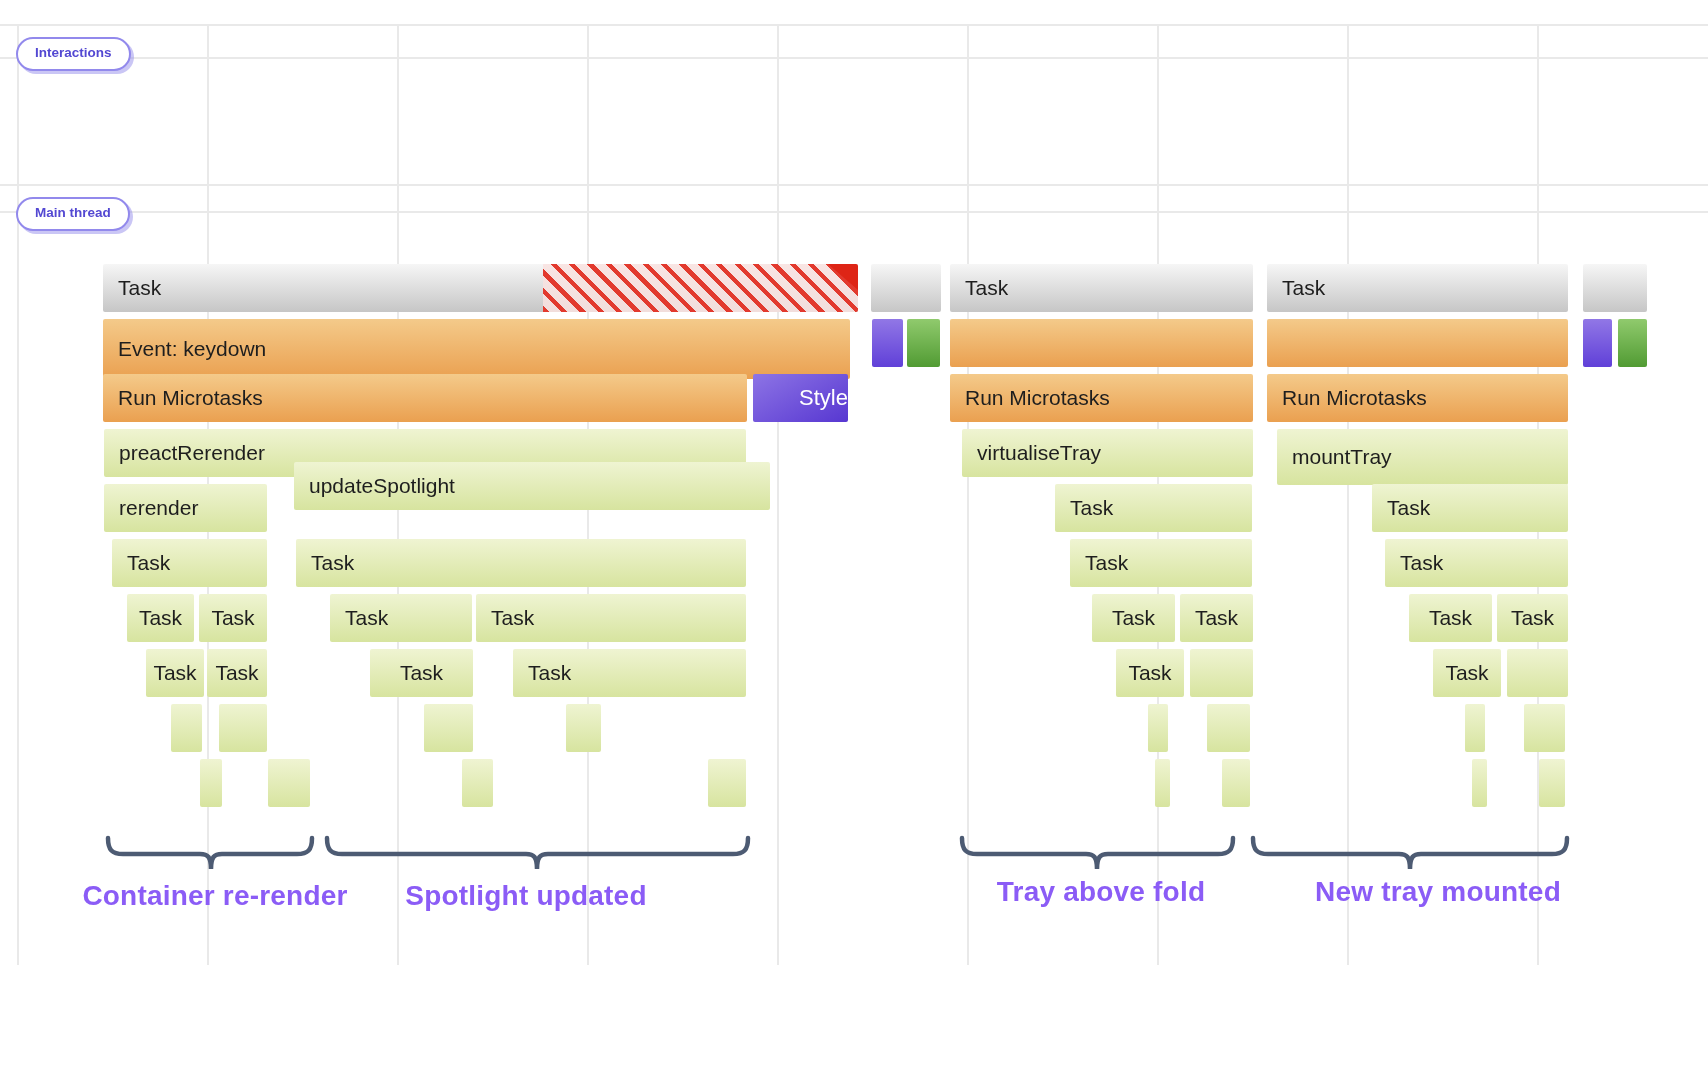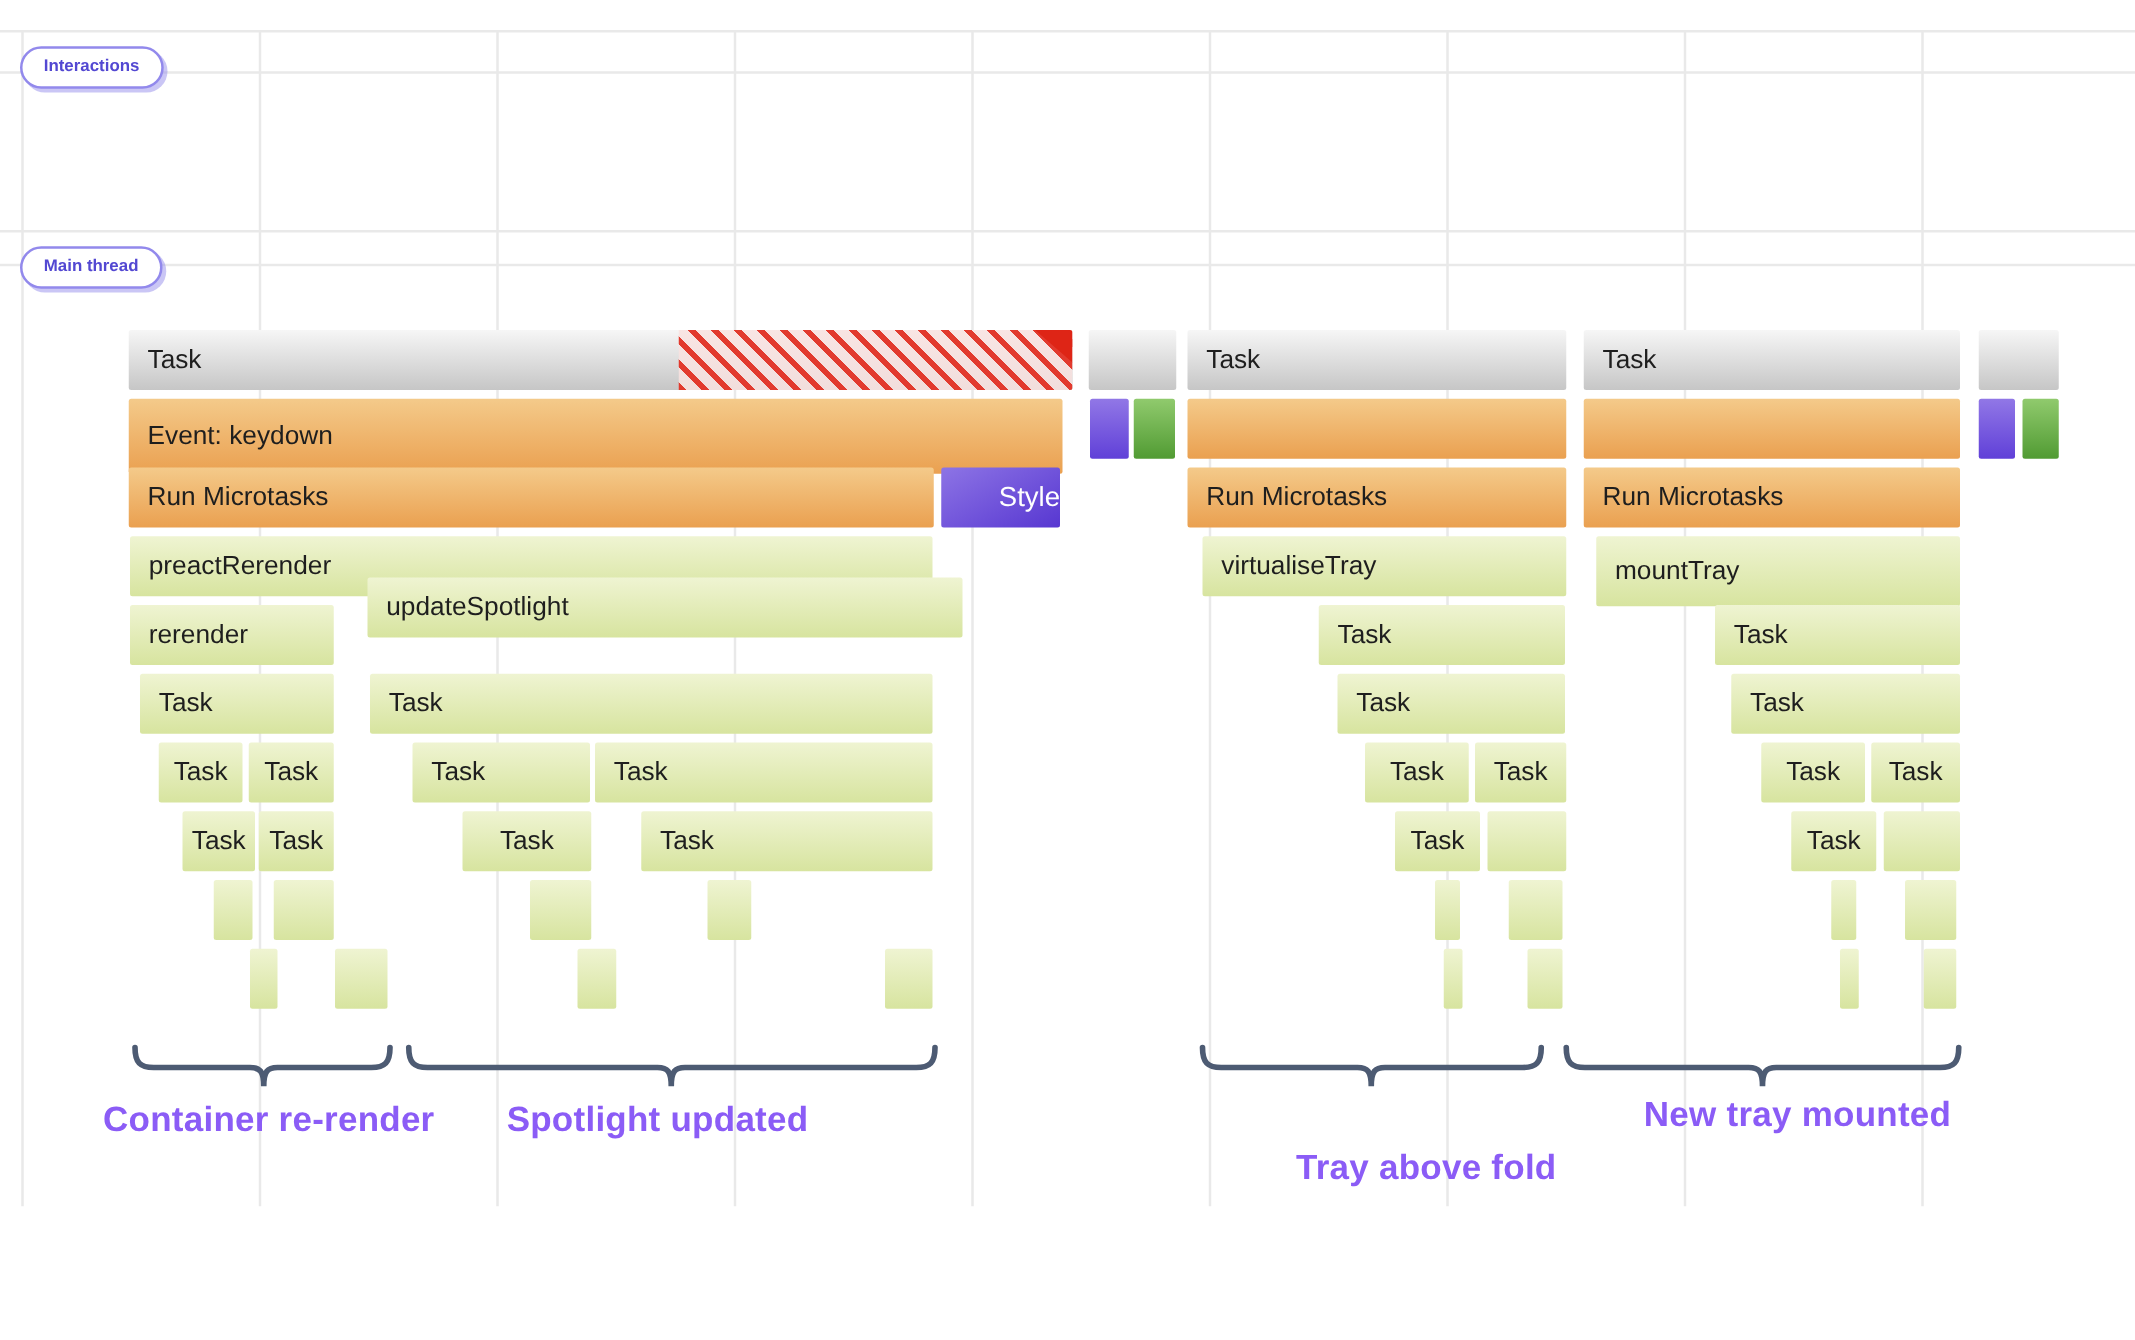--- a/index.html
+++ b/index.html
@@ -189,16 +189,16 @@
   <svg id="brackets" width="1708" height="1072">
       <path d="M 108 838 C 108 850, 112 854, 123 854 L 200 854 C 208 854, 211 857, 211 869 C 211 857, 214 854, 222 854 L 297 854 C 308 854, 312 850, 312 838" fill="none" stroke="#4d5b73" stroke-width="4.5" stroke-linecap="round"></path>
       <path d="M 327 838 C 327 850, 331 854, 342 854 L 526 854 C 534 854, 537 857, 537 869 C 537 857, 540 854, 548 854 L 733 854 C 744 854, 748 850, 748 838" fill="none" stroke="#4d5b73" stroke-width="4.5" stroke-linecap="round"></path>
       <path d="M 962 838 C 962 850, 966 854, 977 854 L 1086 854 C 1094 854, 1097 857, 1097 869 C 1097 857, 1100 854, 1108 854 L 1218 854 C 1229 854, 1233 850, 1233 838" fill="none" stroke="#4d5b73" stroke-width="4.5" stroke-linecap="round"></path>
       <path d="M 1253 838 C 1253 850, 1257 854, 1268 854 L 1399 854 C 1407 854, 1410 857, 1410 869 C 1410 857, 1413 854, 1421 854 L 1552 854 C 1563 854, 1567 850, 1567 838" fill="none" stroke="#4d5b73" stroke-width="4.5" stroke-linecap="round"></path>
     </svg>
 
   <div id="captionlayer">
       <div class="caption" style="left: 215px; top: 880px;">Container re-render</div>
       <div class="caption" style="left: 526px; top: 880px;">Spotlight updated</div>
-      <div class="caption" style="left: 1101px; top: 918px; margin-left: 40px;">Tray above fold</div>
+      <div class="caption" style="left: 1101px; top: 876px;">Tray above fold</div>
       <div class="caption" style="left: 1438px; top: 876px;">New tray mounted</div>
     </div>
 </div>
 
 </body></html>

